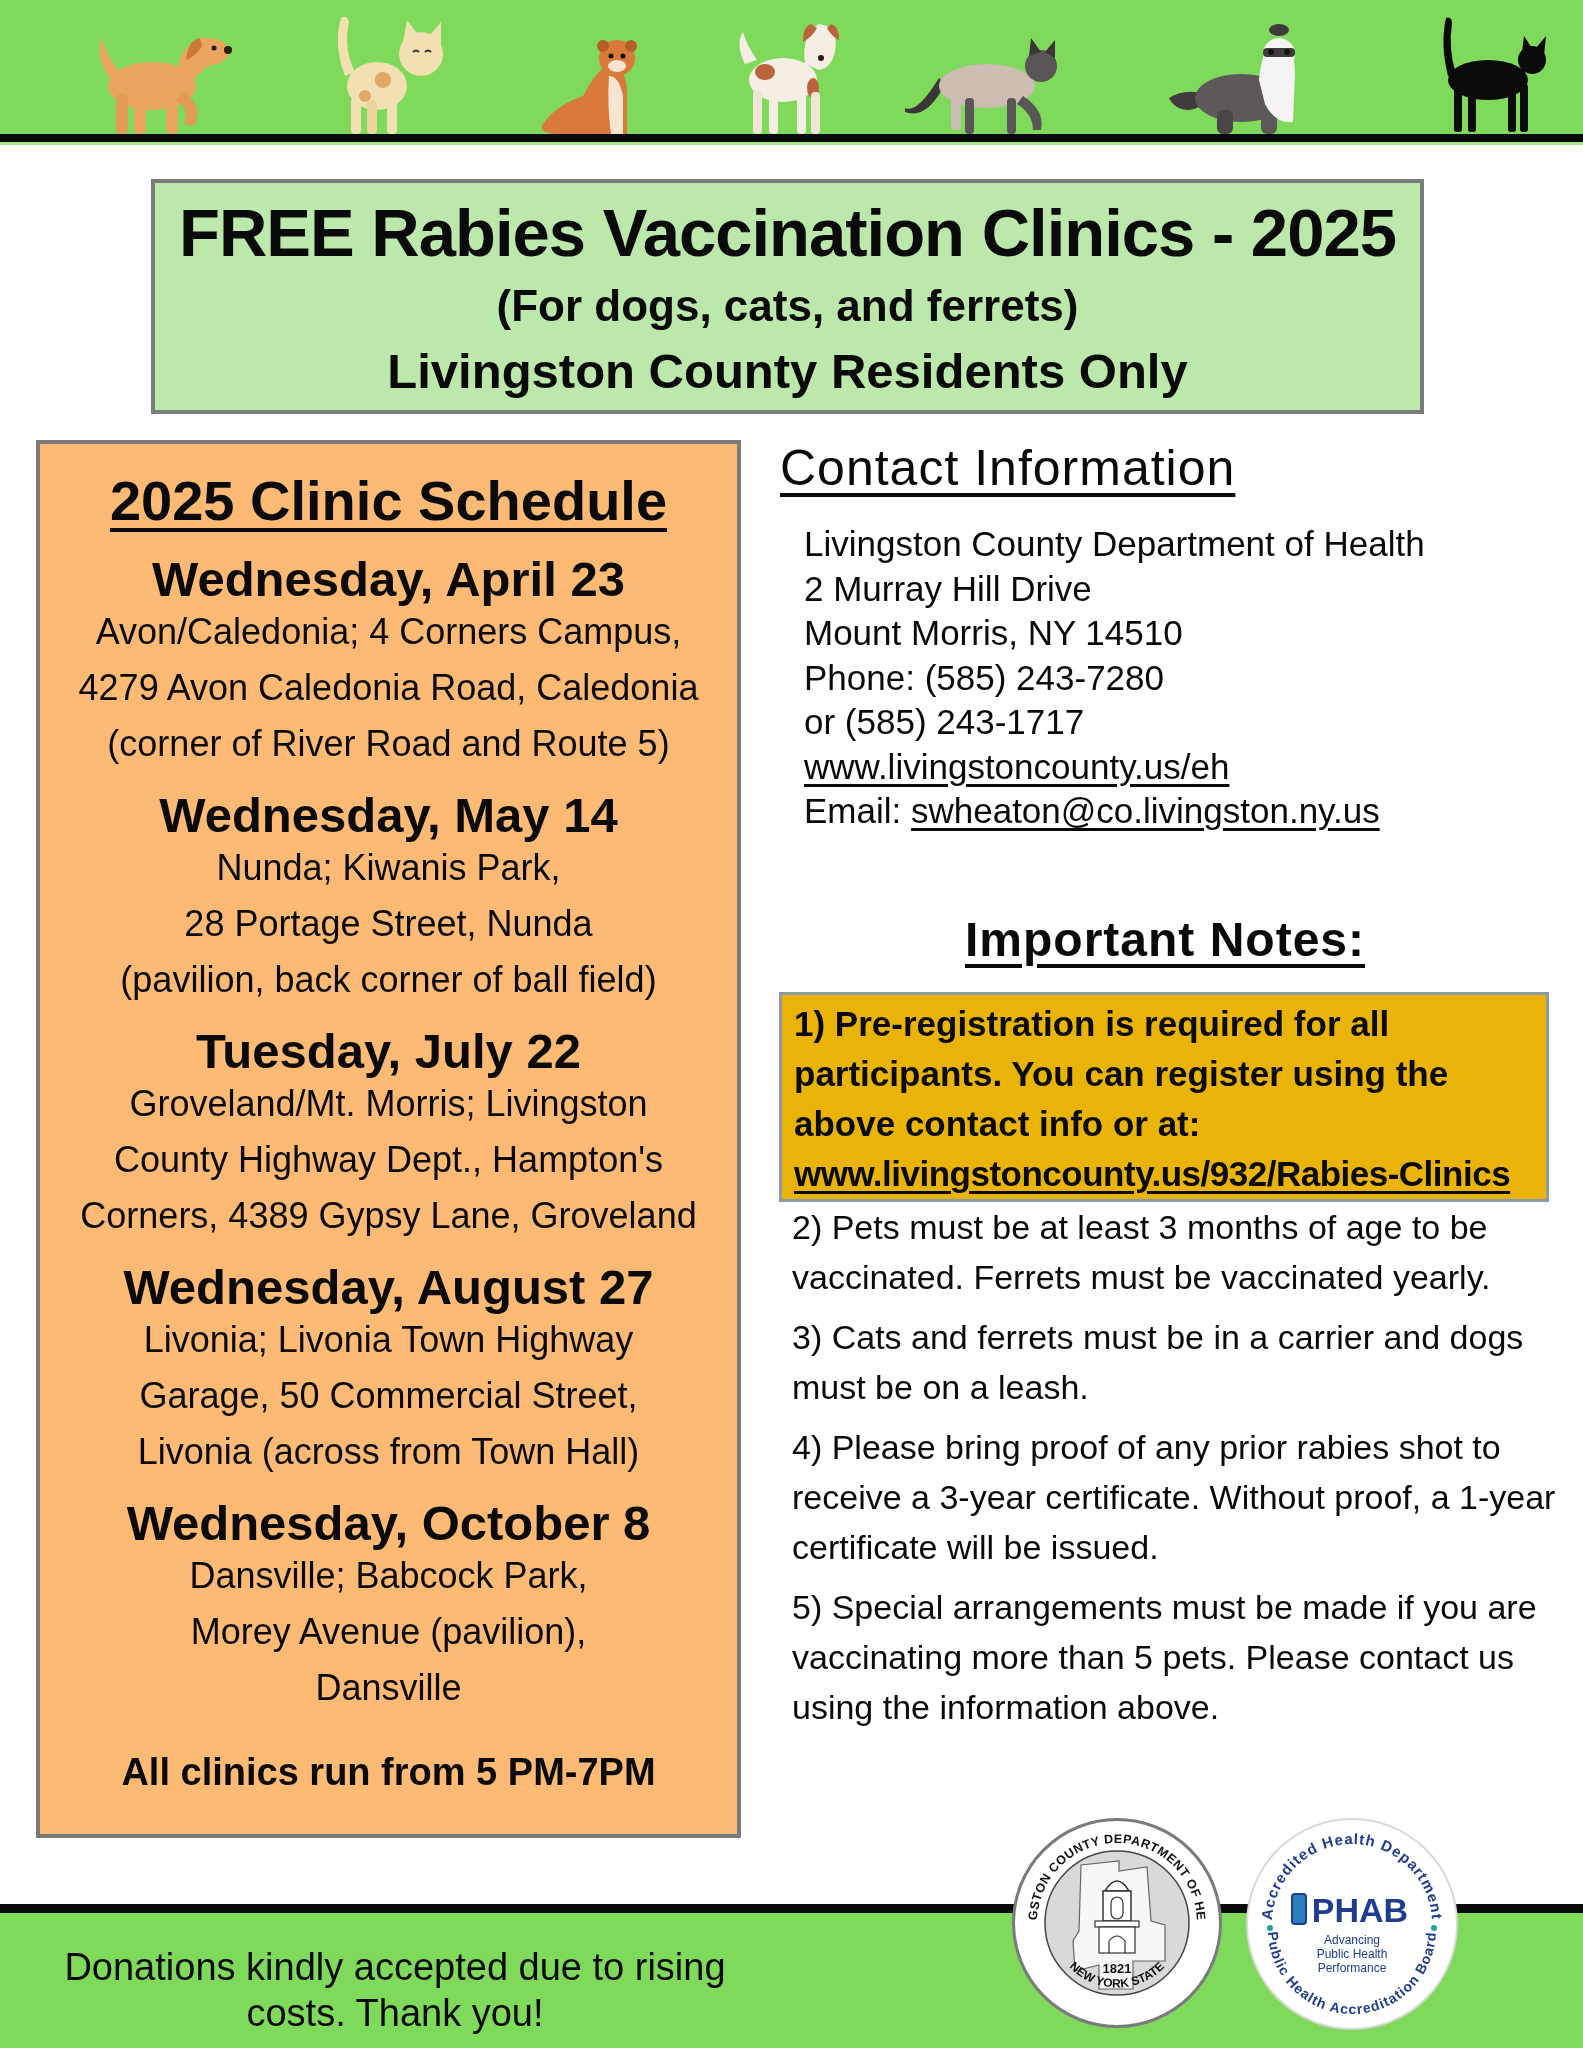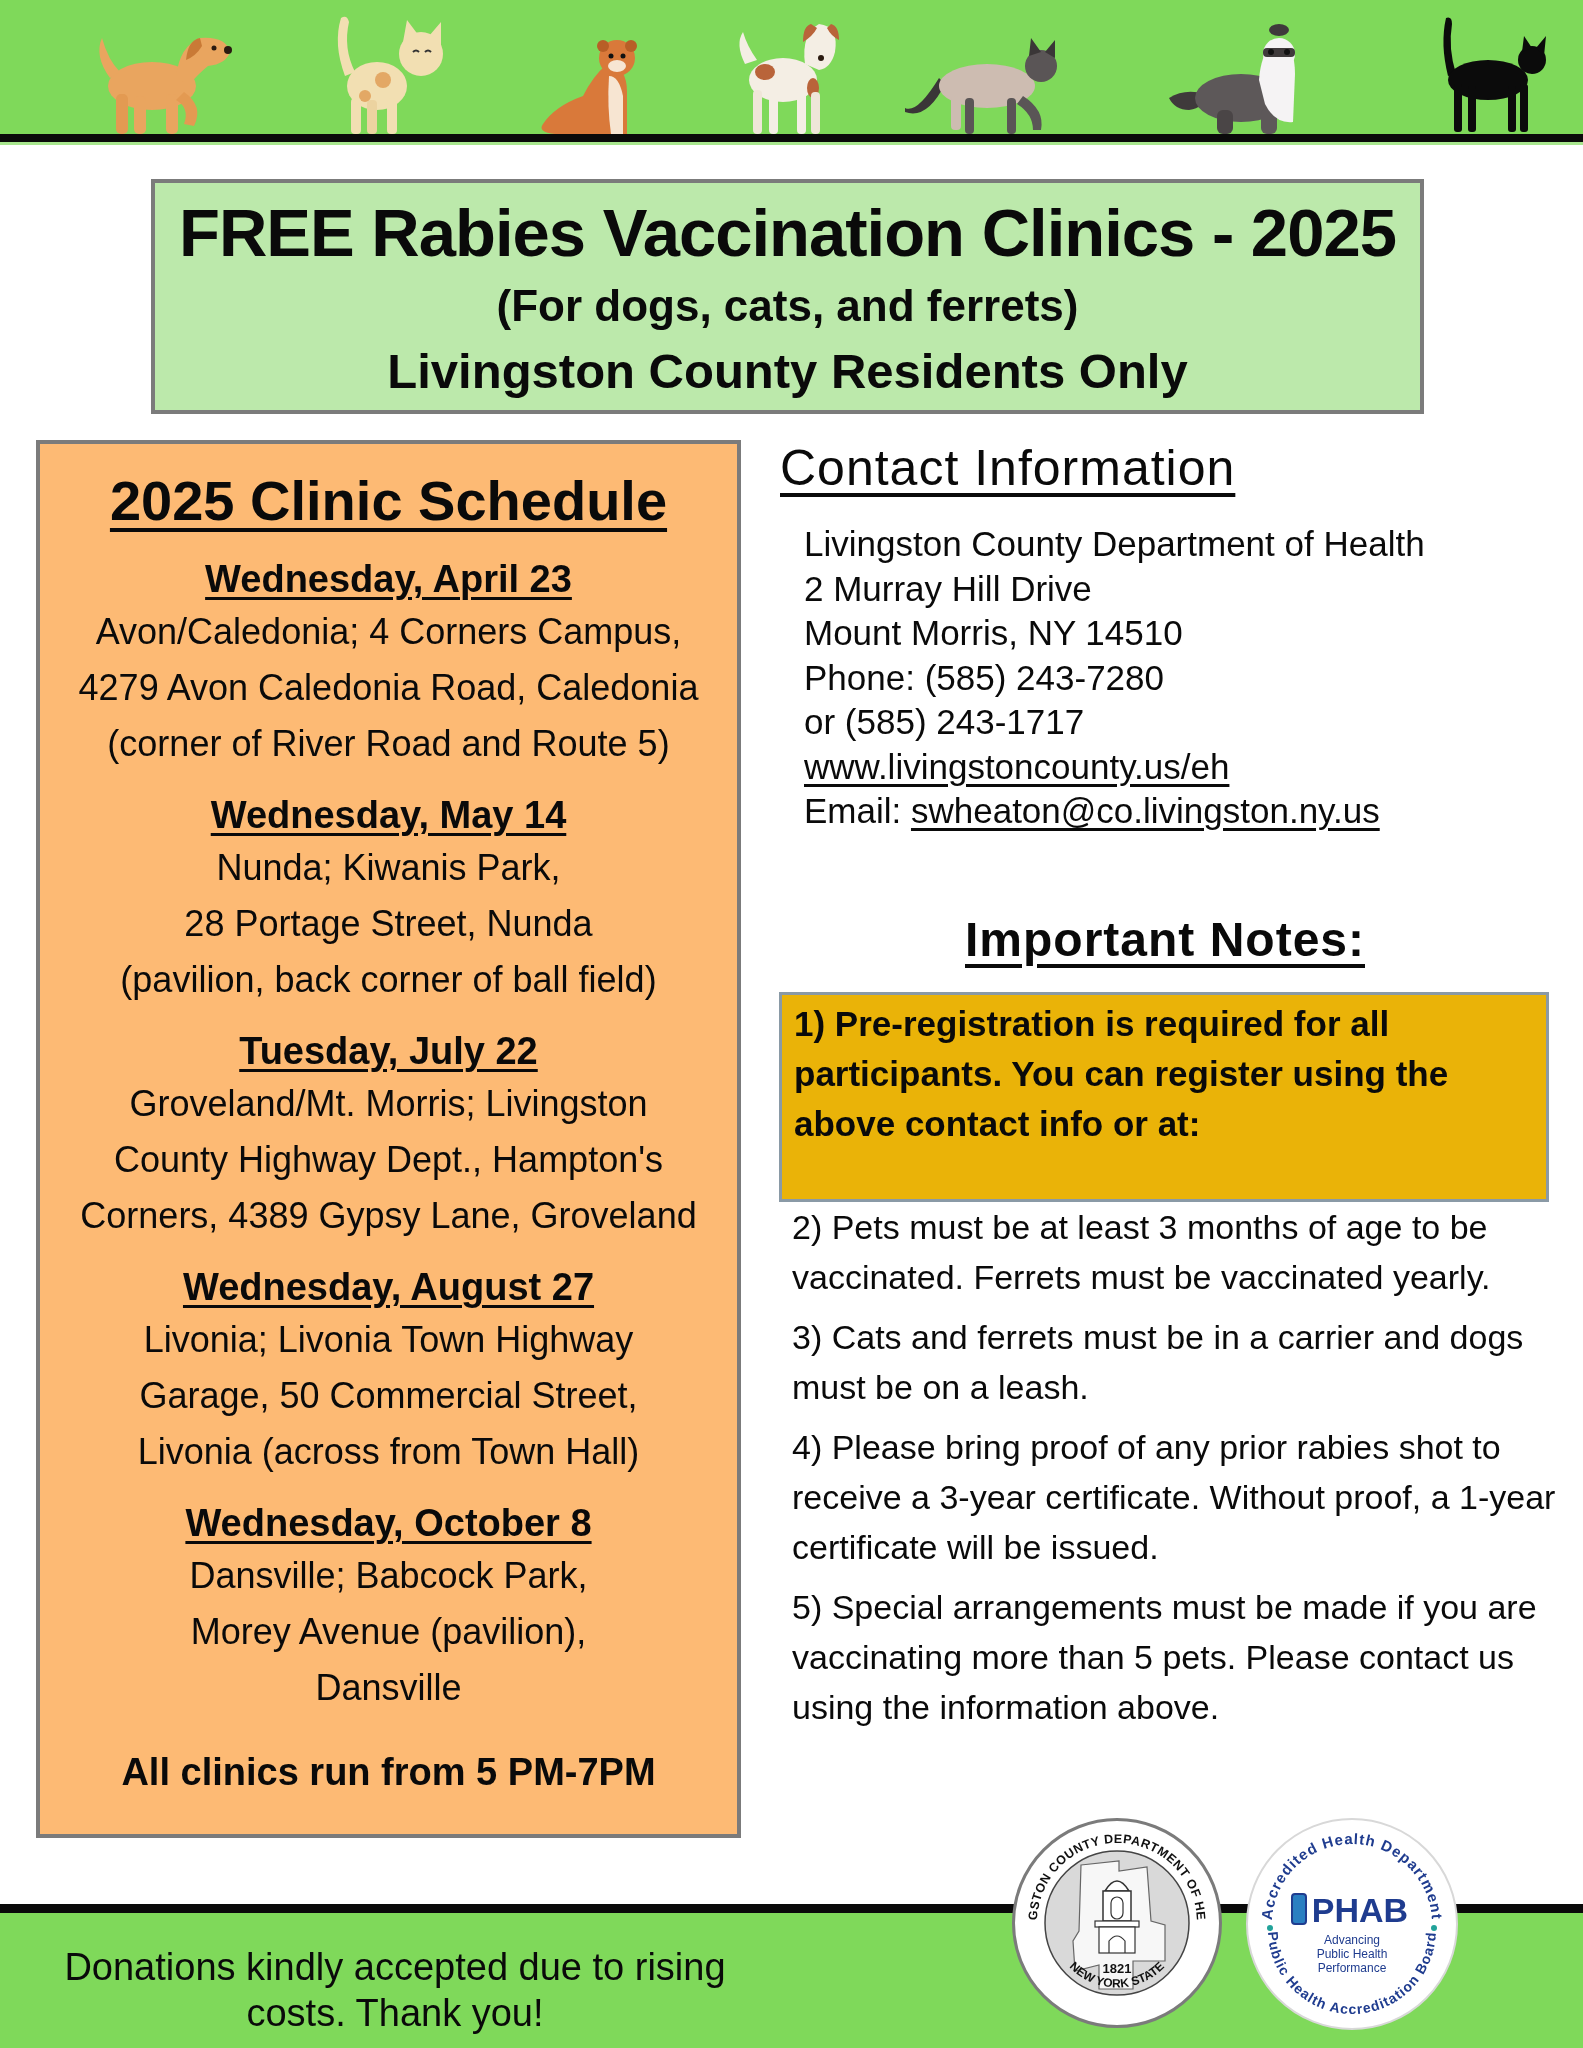--- a/index.html
+++ b/index.html
@@ -15,21 +15,21 @@
     background: #bce9ab; border: 4px solid #7b7b7b; text-align: center; }
   .title-main { font-weight: bold; font-size: 67px; line-height: 82px; margin-top: 9px; letter-spacing: -1px; }
   .title-sub { font-weight: bold; font-size: 44px; line-height: 64px; }
   .title-res { font-weight: bold; font-size: 49px; line-height: 66px; }
 
   .schedule-box { position: absolute; left: 36px; top: 440px; width: 705px; height: 1398px;
     background: #fdba74; border: 4px solid #7b7b7b; text-align: center; }
   .schedule-heading { font-weight: bold; font-size: 56px; line-height: 70px; margin-top: 22px; text-decoration: underline; text-decoration-thickness: 4px; text-underline-offset: 8px; }
   .clinic { margin-top: 18px; }
   .clinic:first-of-type { margin-top: 14px; }
-  .clinic-date { font-weight: bold; font-size: 38px; line-height: 50px; text-decoration: underline; text-decoration-thickness: 3px; text-underline-offset: 5px; }
+  .clinic-date { font-weight: bold; font-size: 49px; line-height: 50px; text-decoration-thickness: 3px; text-underline-offset: 5px; }
   .clinic-line { font-size: 36px; line-height: 56px; }
   .schedule-footer { font-weight: bold; font-size: 38px; line-height: 56px; margin-top: 28px; }
 
   .contact-heading { position: absolute; left: 780px; top: 436px; width: 790px; text-align: left; font-weight: normal; font-size: 50px; line-height: 64px; letter-spacing: 1px; }
   .contact-heading span { text-decoration: underline; text-decoration-thickness: 4px; text-underline-offset: 8px; }
   .contact-lines { position: absolute; left: 804px; top: 522px; width: 760px; }
   .contact-line { font-size: 35px; line-height: 44.5px; white-space: nowrap; }
   .link { text-decoration: underline; text-decoration-thickness: 3px; text-underline-offset: 5px; margin-top: 45px; }
 
   .notes-heading { position: absolute; left: 780px; top: 908px; width: 770px; text-align: center; font-weight: bold; font-size: 48px; line-height: 64px; letter-spacing: 1px; }
@@ -200,20 +200,21 @@
   <div class="contact-line">or (585) 243-1717</div>
   <div class="contact-line"><span class="link">www.livingstoncounty.us/eh</span></div>
   <div class="contact-line"><span>Email: </span><span class="link">swheaton@co.livingston.ny.us</span></div>
 </div>
 
 <div class="notes-heading">
   <span>Important Notes:</span>
 </div>
 <div class="note-highlight">
   <div class="note-text">1) Pre-registration is required for all participants. You can register using the above contact info or at:</div>
+  <div class="note-link">www.livingstoncounty.us/932/Rabies-Clinics</div>
 </div>
 <div class="notes-list">
   <div class="note-item">2) Pets must be at least 3 months of age to be vaccinated. Ferrets must be vaccinated yearly.</div>
   <div class="note-item">3) Cats and ferrets must be in a carrier and dogs must be on a leash.</div>
   <div class="note-item">4) Please bring proof of any prior rabies shot to receive a 3-year certificate. Without proof, a 1-year certificate will be issued.</div>
   <div class="note-item">5) Special arrangements must be made if you are vaccinating more than 5 pets. Please contact us using the information above.</div>
 </div>
 
 <div class="bottom-rule"></div>
 <div class="bottom-band"></div>

